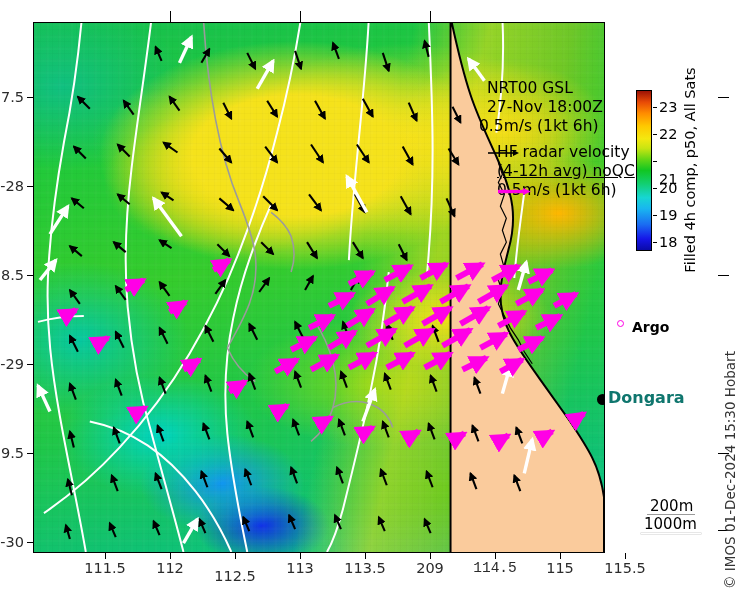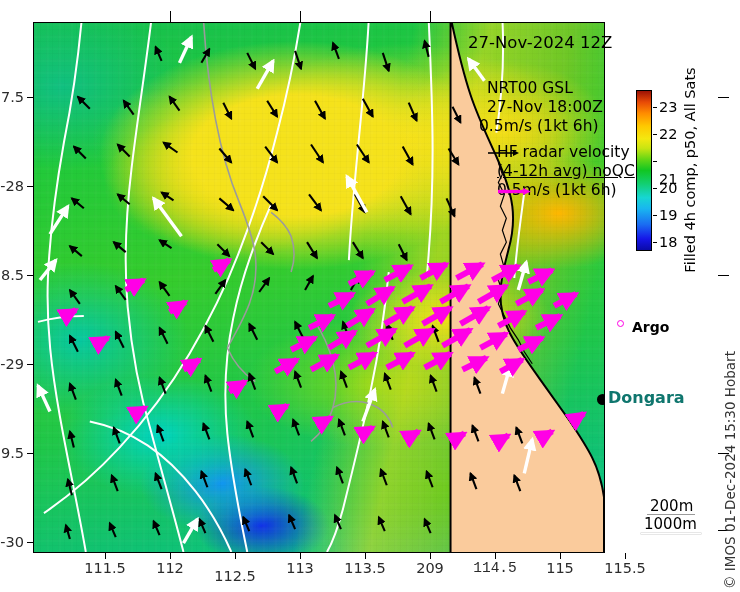--- a/index.html
+++ b/index.html
@@ -404,21 +404,20 @@
   <div class="ytl" style="left:-14px;top:542px;width:38px;">-30</div>
 
   <div class="tick" style="left:718px;top:97px;width:11px;height:1.4px;"></div>
   <div class="tick" style="left:718px;top:275px;width:11px;height:1.4px;"></div>
   <div class="tick" style="left:718px;top:453px;width:11px;height:1.4px;"></div>
   <div class="tick" style="left:718px;top:530px;width:11px;height:1.4px;"></div>
   <div class="tick" style="left:170px;top:11px;width:1.4px;height:11px;"></div>
   <div class="tick" style="left:300px;top:11px;width:1.4px;height:11px;"></div>
   <div class="tick" style="left:430px;top:11px;width:1.4px;height:11px;"></div>
 
-  <div class="anno" id="title" style="left:468px;top:33px;">27-Nov-2024 12Z</div>
 
   <div class="anno" style="left:487px;top:79px;">NRT00 GSL</div>
   <div class="anno" style="left:487px;top:98px;">27-Nov 18:00Z</div>
   <div class="anno" style="left:479px;top:117px;">0.5m/s (1kt 6h)</div>
 
   <svg id="refvec-black" viewBox="0 0 32 10">
     <path d="M 1,6 L 27,6" stroke="#000" stroke-width="1.6" fill="none"></path>
     <path d="M 26,3 L 32,6 L 26,9 z" fill="#000"></path>
   </svg>
 

